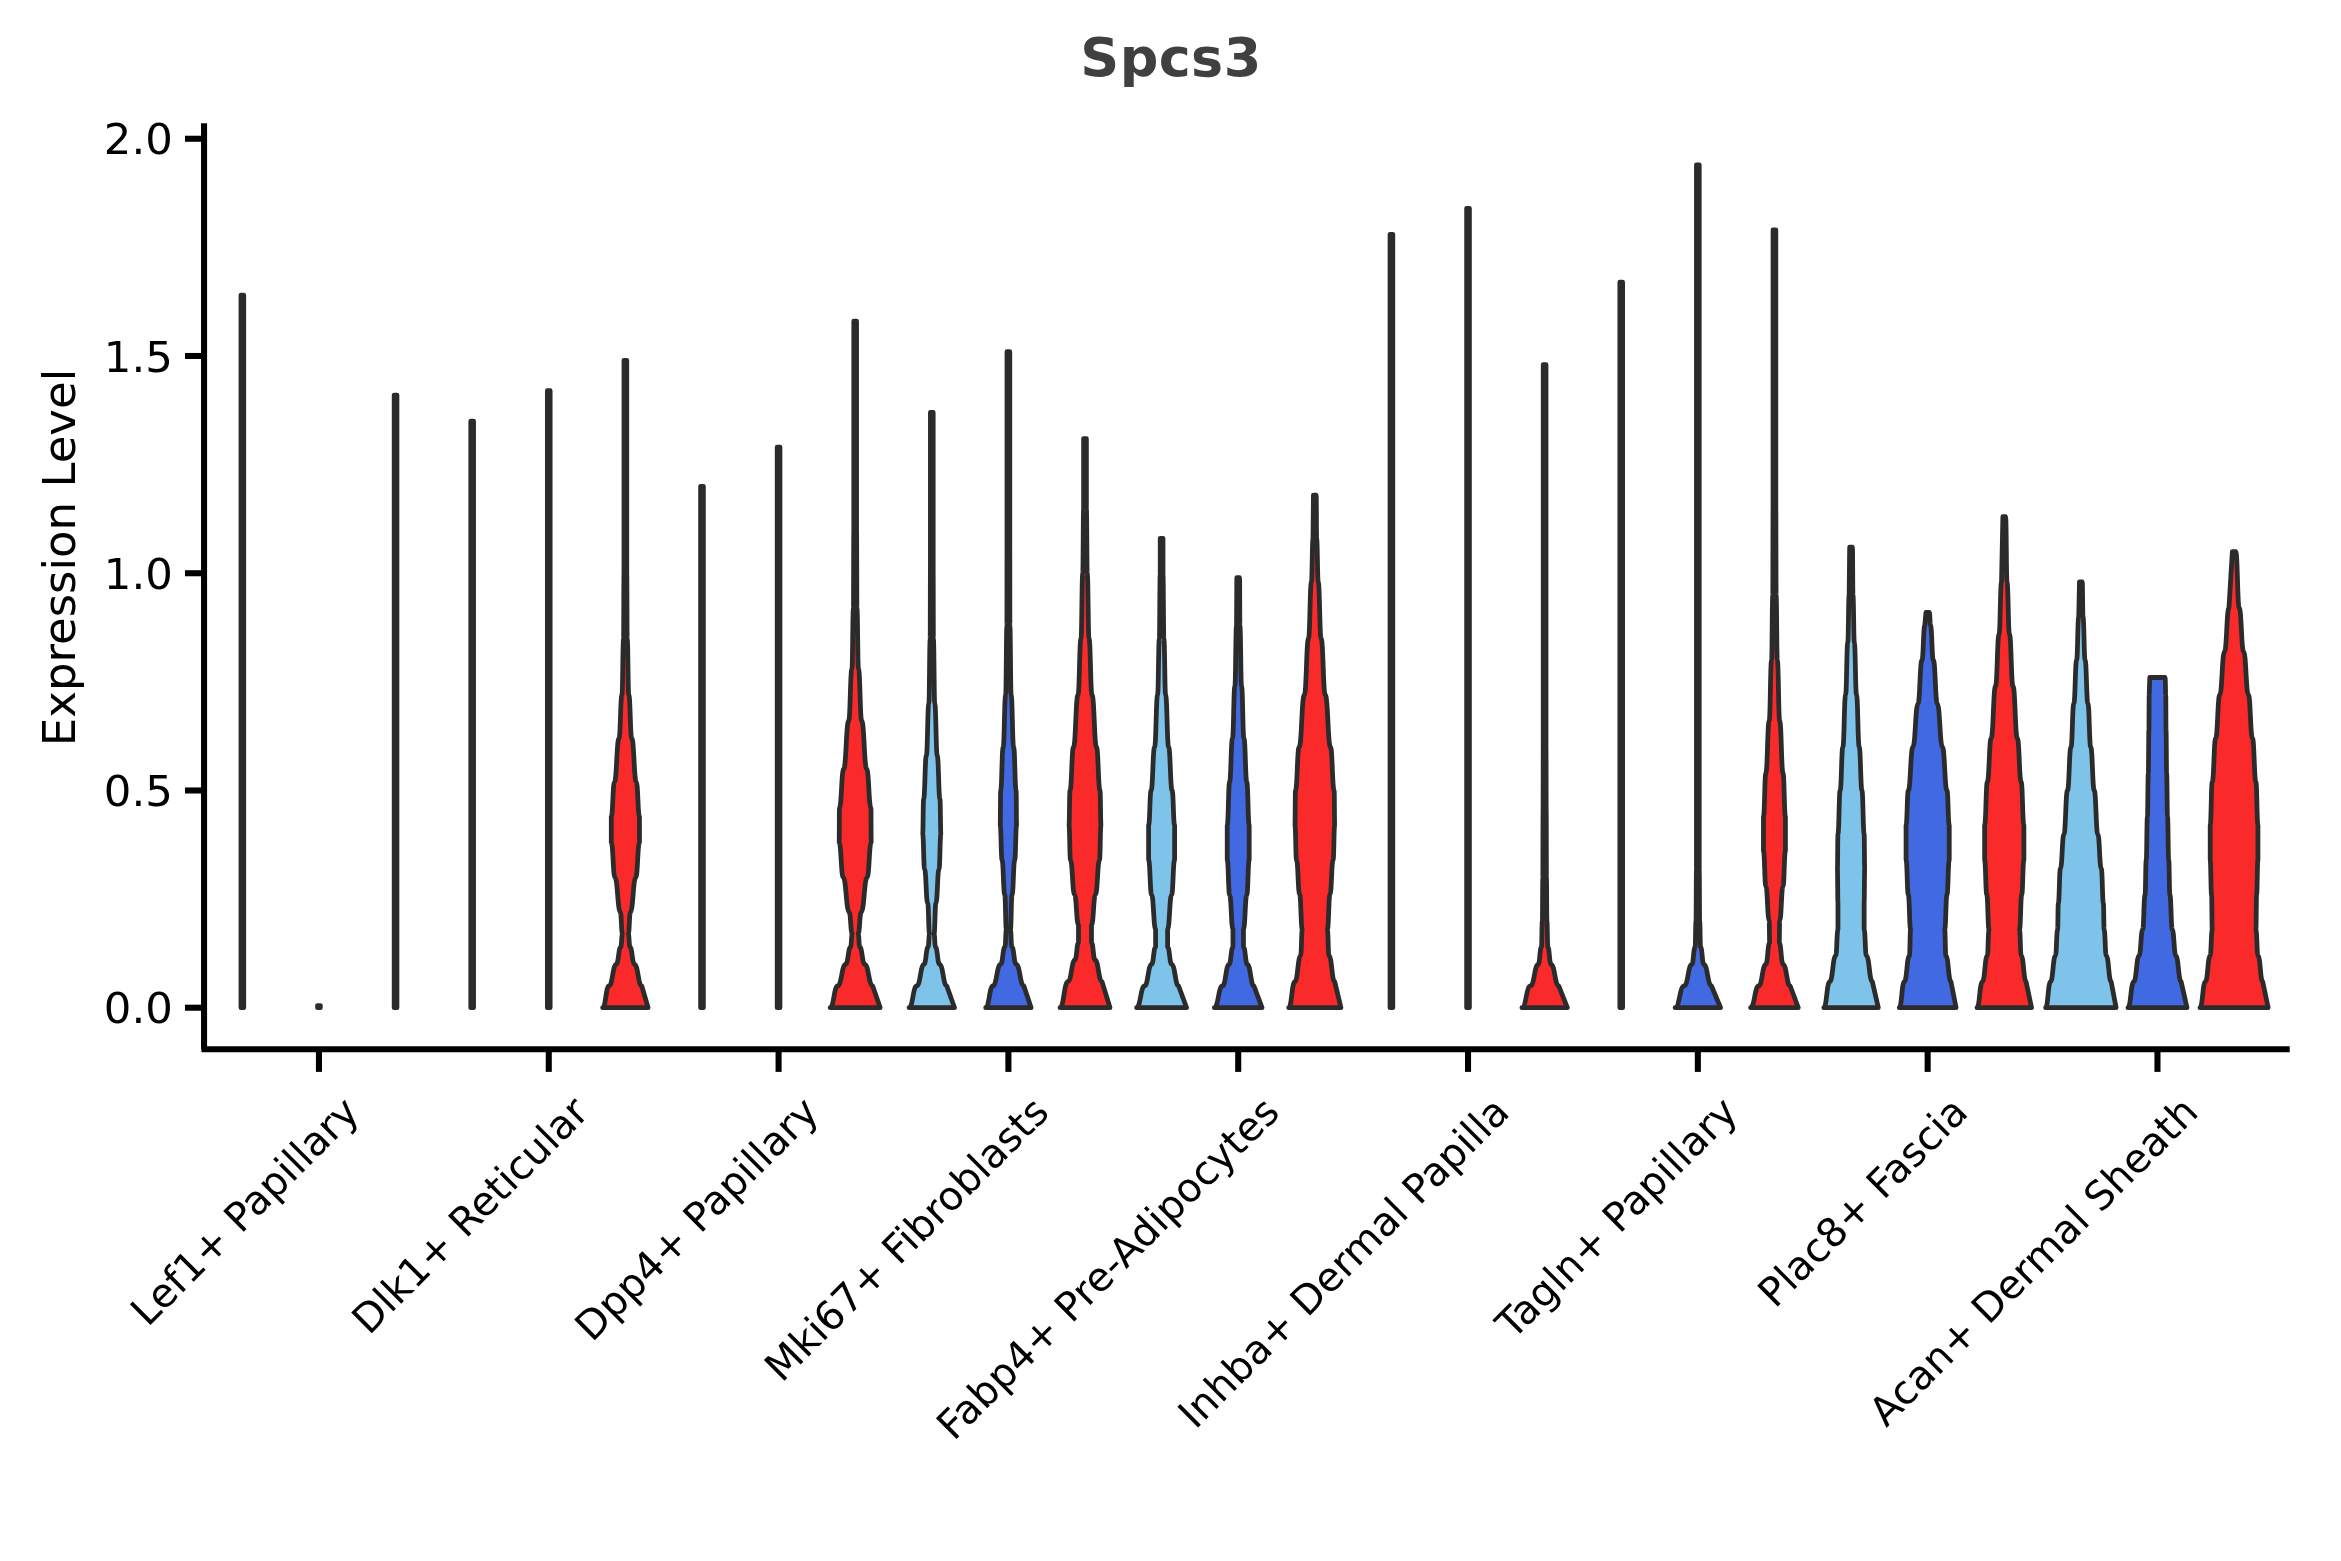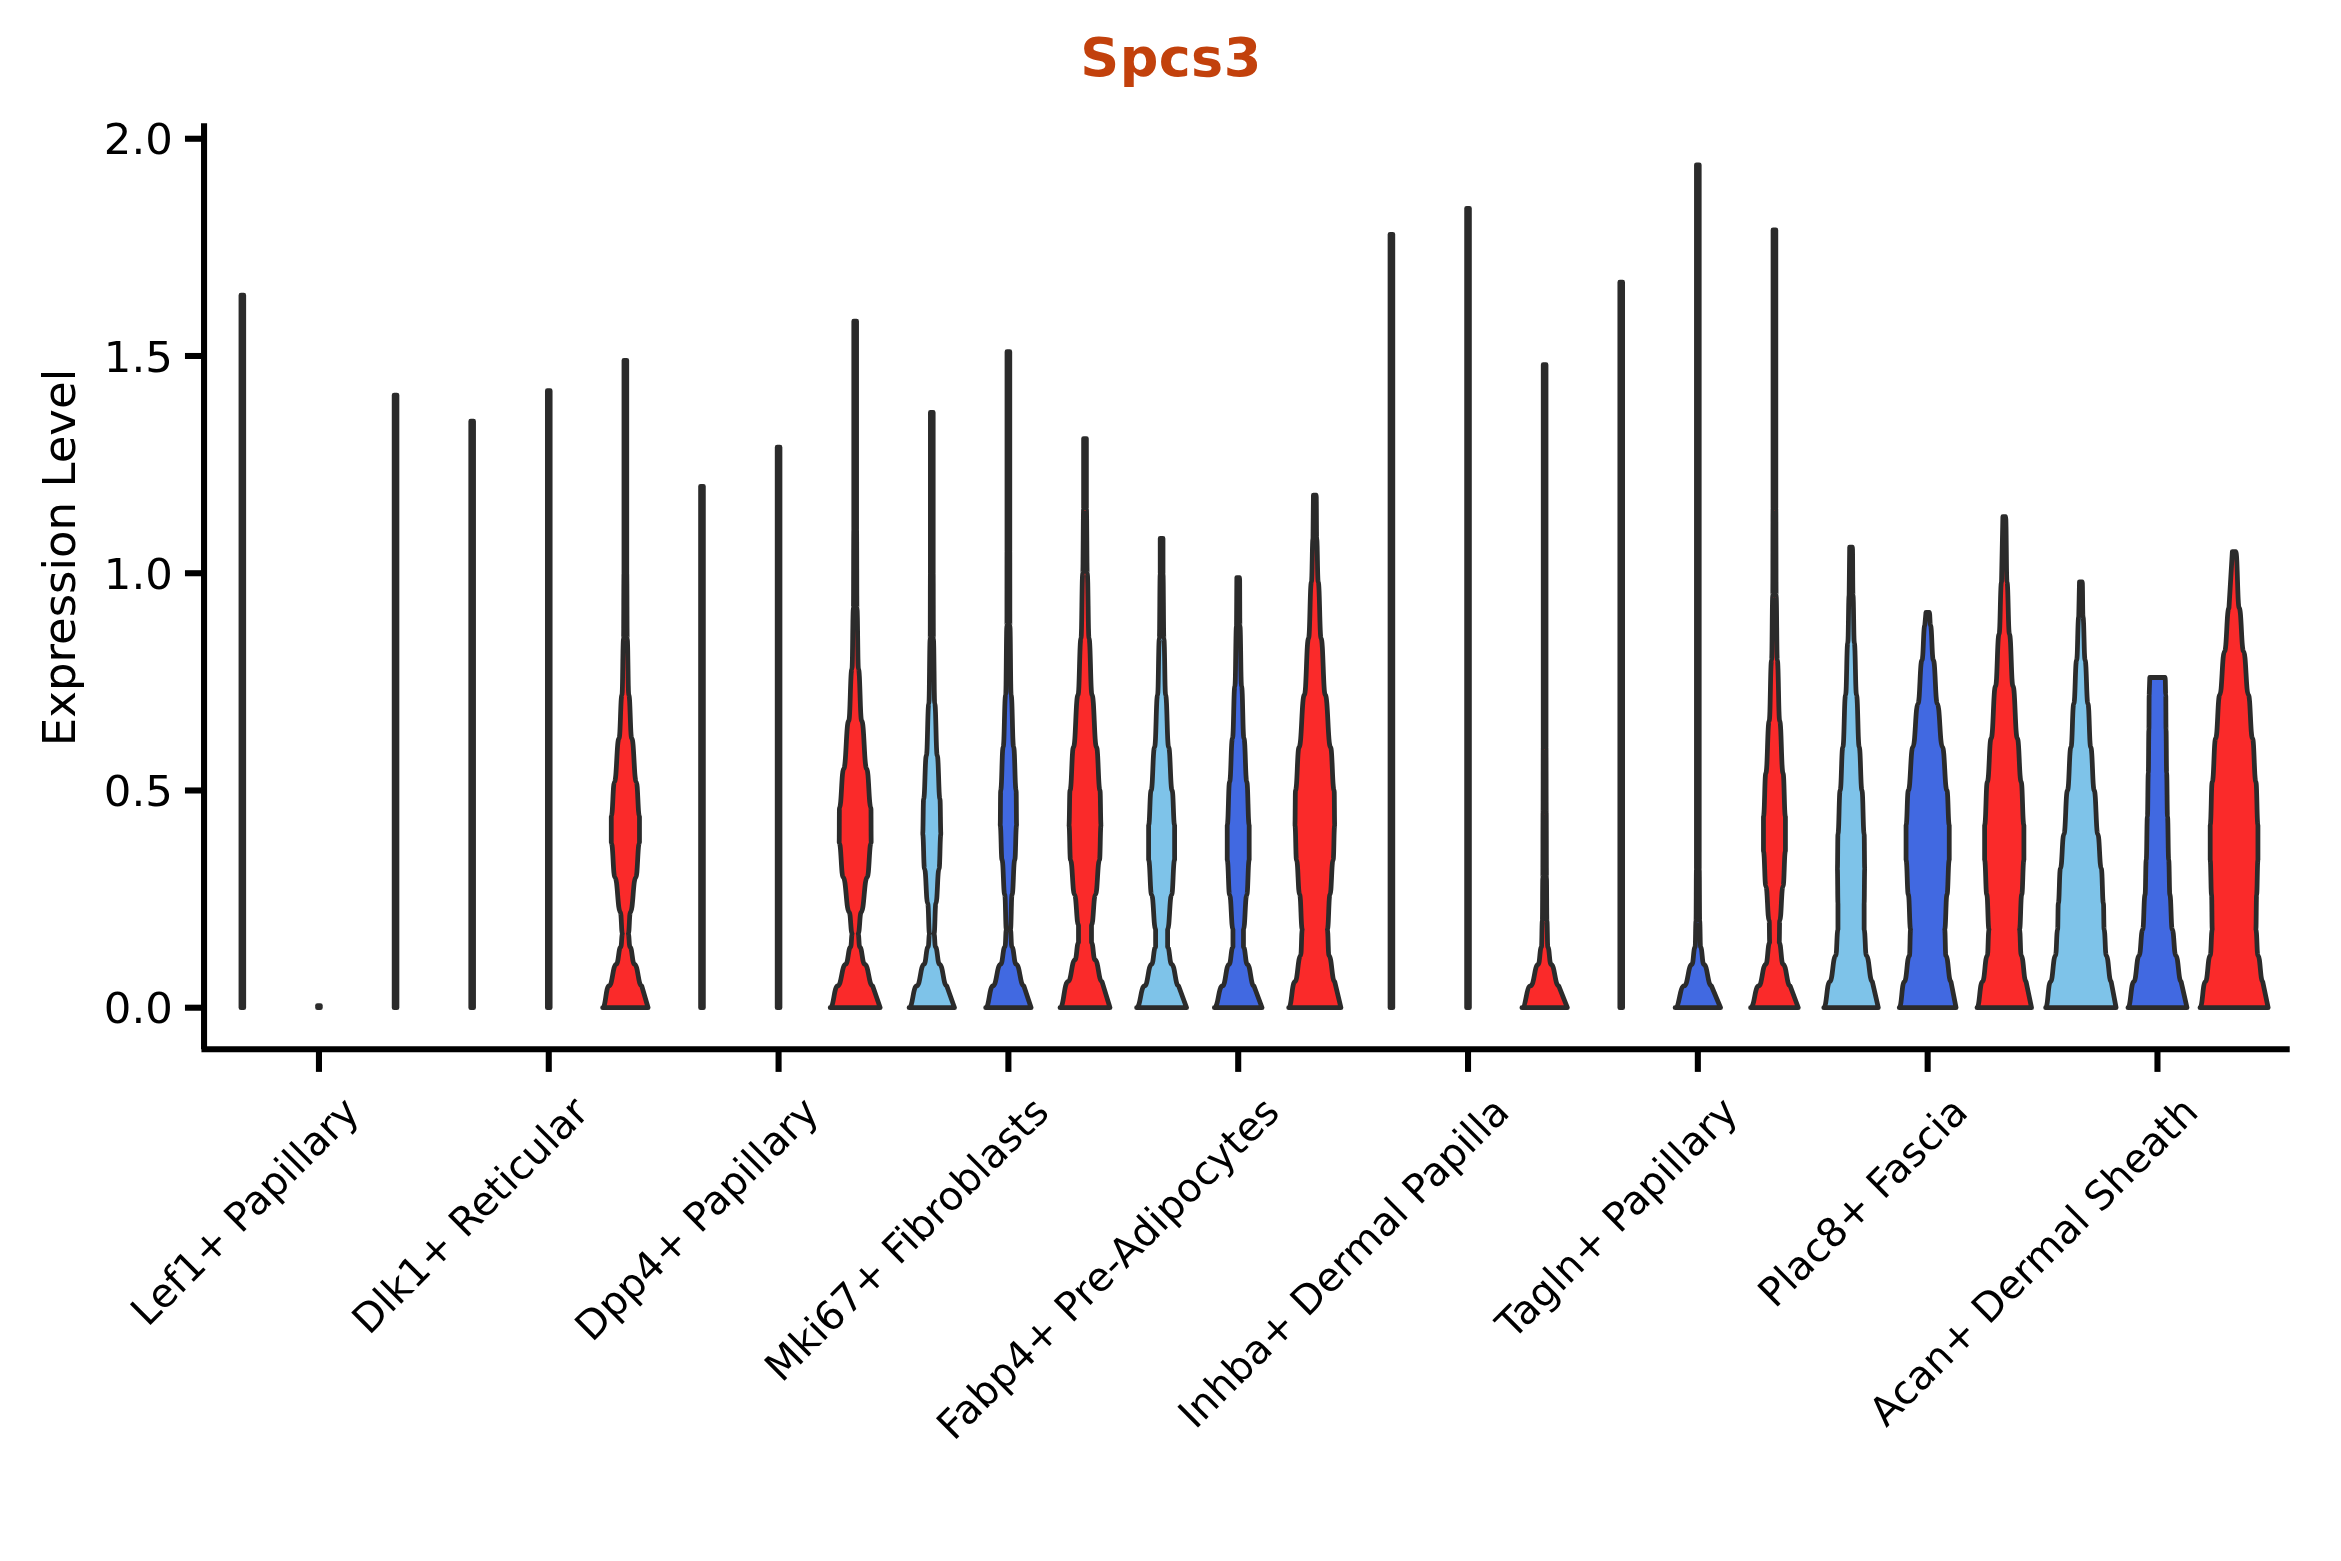--- a/index.html
+++ b/index.html
@@ -4,21 +4,21 @@
 <style>
   html,body{margin:0;padding:0;background:#ffffff;}
   #root{
     position:relative;width:2342px;height:1561px;
     background:#ffffff;
     font-family:"DejaVu Sans","Liberation Sans",sans-serif;
     overflow:hidden;
   }
   #chart-title{
     position:absolute;top:26px;left:0;width:2342px;
-    text-align:center;font-size:54px;font-weight:bold;color:#c2410c;
+    text-align:center;font-size:54px;font-weight:bold;color:#404040;
     letter-spacing:0.4px;
   }
   #y-axis-label{
     position:absolute;left:-201px;top:531px;width:520px;
     transform:rotate(-90deg);transform-origin:center center;
     text-align:center;font-size:45px;color:#000;
   }
   #plot-svg{position:absolute;left:0;top:0;}
   .ytick-label{font-size:50px;fill:#000;font-family:"DejaVu Sans","Liberation Sans",sans-serif;}
   .xtick-label{

